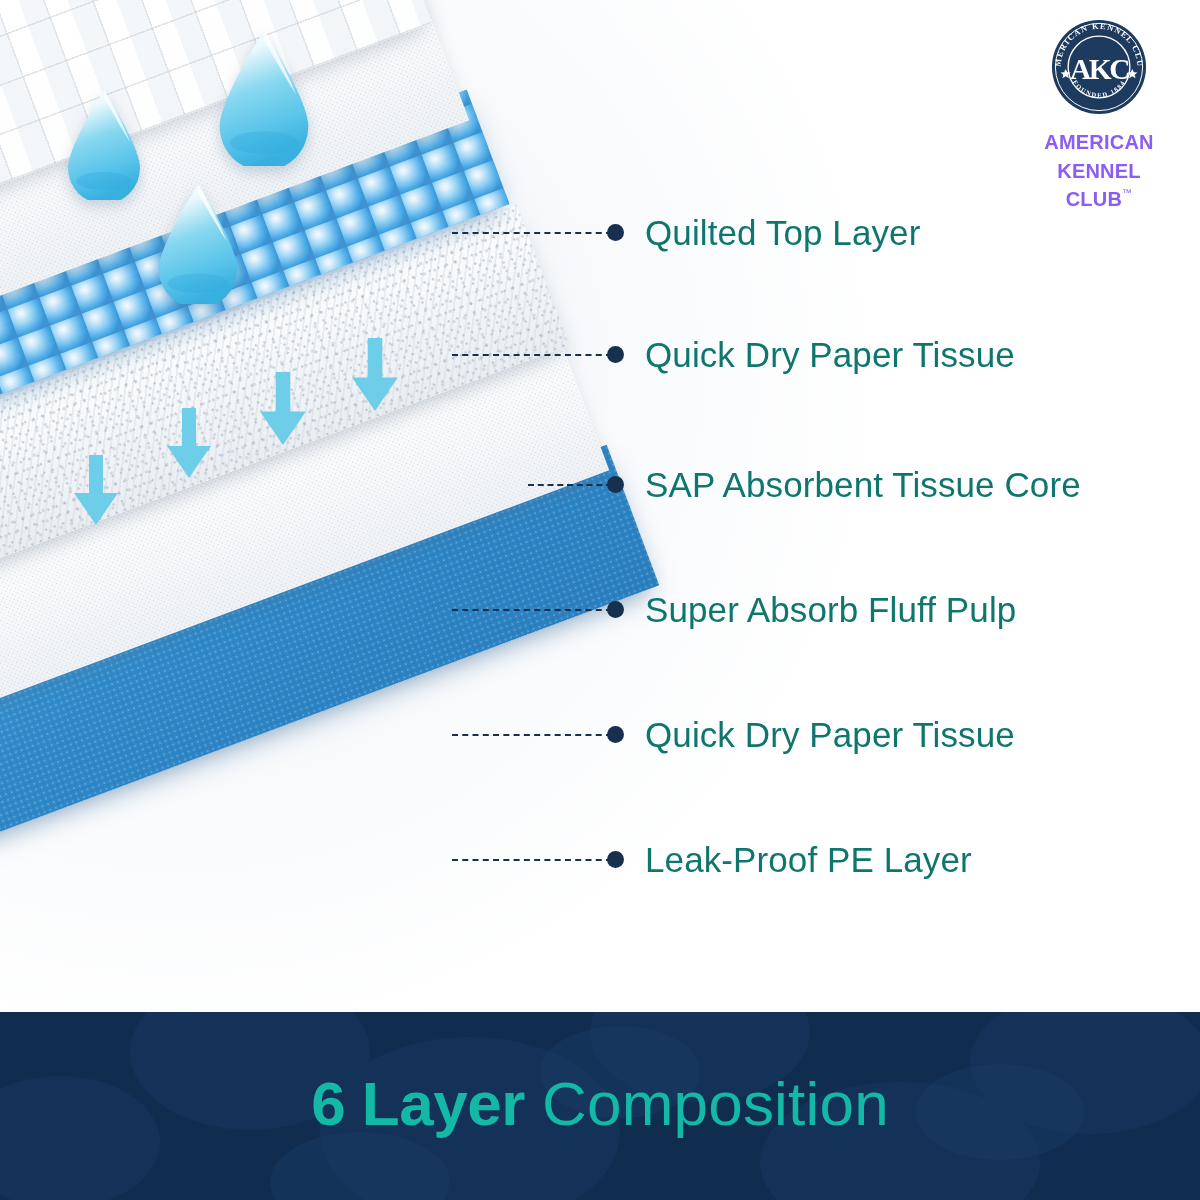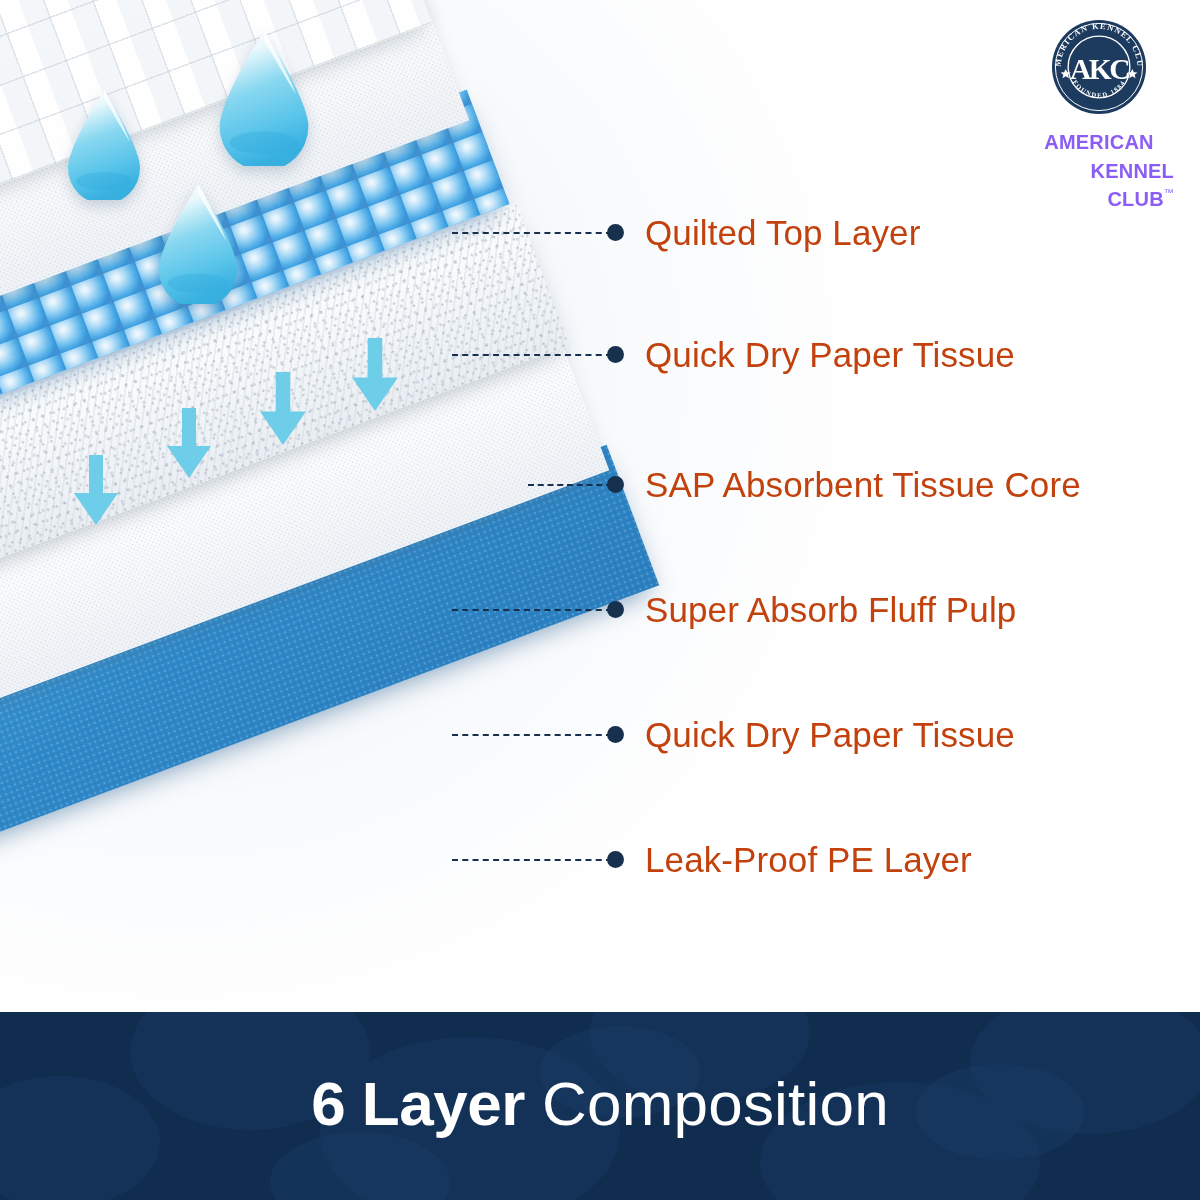--- a/index.html
+++ b/index.html
@@ -146,21 +146,21 @@
     border-radius: 50%;
     background: #16304e;
     top: 11px;
   }
   .label {
     position: absolute;
     left: 645px;
     font-size: 35px;
     font-weight: 300;
     letter-spacing: 0.1px;
-    color: #c2410c;
+    color: #0f766e;
     white-space: nowrap;
     line-height: 40px;
   }
 
   
   #akc-logo {
     position: absolute;
     right: 26px;
     top: 18px;
     width: 150px;
@@ -178,21 +178,20 @@
     font-variant: small-caps;
     text-transform: lowercase;
   }
   .wm-line2 {
     font-size: 28px;
     font-weight: 700;
     letter-spacing: 0.2px;
     font-variant: small-caps;
     text-transform: lowercase;
     position: relative;
-    text-align: right;
   }
   .wm-tm {
     font-size: 10px;
     vertical-align: super;
     font-weight: 400;
   }
 
   
   #banner {
     position: absolute;
@@ -207,21 +206,21 @@
   }
   #banner-watermark {
     position: absolute;
     inset: 0;
     opacity: 1;
     pointer-events: none;
   }
   #banner-title {
     position: relative;
     z-index: 2;
-    color: #ffffff;
+    color: #14b8a6;
     font-size: 62px;
     line-height: 1;
     white-space: nowrap;
     transform: translateY(-2px);
   }
   #banner-title .strong {
     font-weight: 700;
     letter-spacing: -0.5px;
   }
   #banner-title .light {

